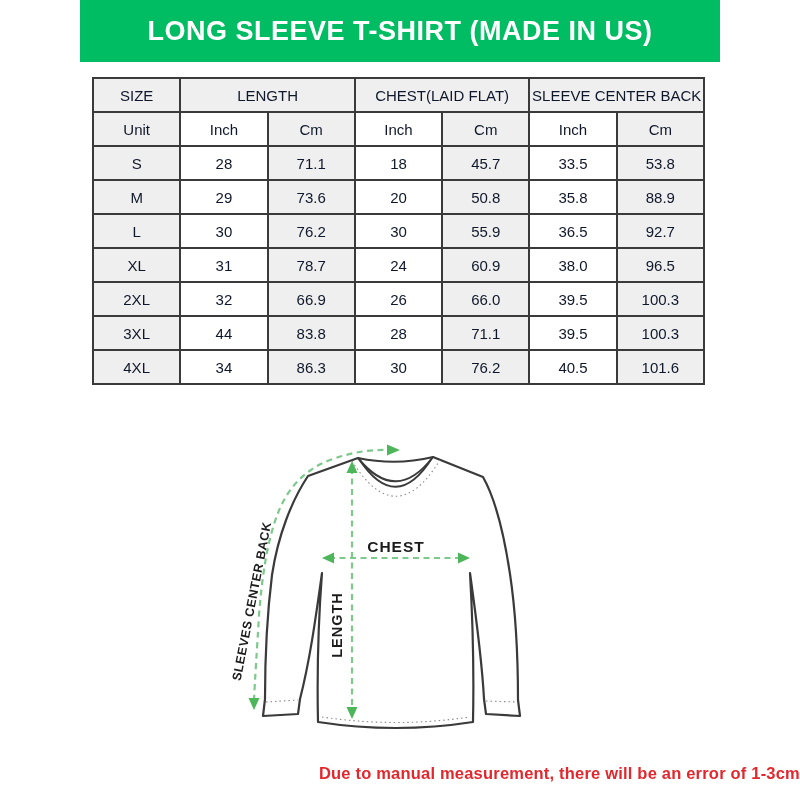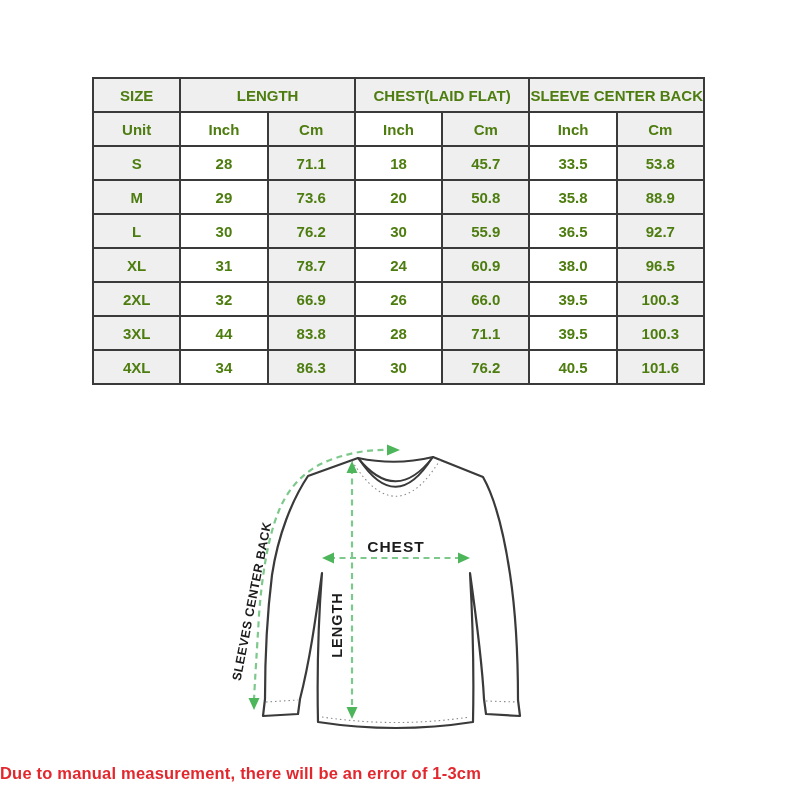--- a/index.html
+++ b/index.html
@@ -22,42 +22,45 @@
     font-family:"Liberation Sans",sans-serif;white-space:nowrap;
   }
 
   table.size-table{
     position:absolute;left:92px;top:77px;width:613px;
     border-collapse:collapse;table-layout:fixed;
   }
   .size-table th,.size-table td{
     border:2px solid var(--table-border);
     height:34px;text-align:center;vertical-align:middle;
-    font-size:15px;font-weight:bold;color:#4d7c0f;background:#ffffff;padding:0;margin-left:36px;
+    font-size:15px;font-weight:normal;color:#0f172a;background:#ffffff;padding:0;margin-left:36px;
   }
   .size-table .shaded{background:var(--table-shaded);}
 
   svg.diagram{position:absolute;left:0;top:0;width:800px;height:800px;}
   .shirt-outline{fill:#ffffff;stroke:var(--outline);stroke-width:2.2;stroke-linejoin:round;}
   .shirt-line{fill:none;stroke:var(--outline);stroke-width:2;stroke-linecap:round;}
   .stitch{fill:none;stroke:#8a8a8a;stroke-width:1.1;stroke-dasharray:1.5 3;}
   .measure{fill:none;stroke:var(--arrow-green);stroke-width:2.2;stroke-dasharray:6 4.5;}
   .arrowhead{fill:var(--arrowhead-green);stroke:none;}
   .diag-label{fill:#1c1c1c;font-family:"Liberation Sans",sans-serif;font-weight:bold;}
 
   .note{
-    position:absolute;left:0;top:764px;width:800px;text-align:left;
+    position:absolute;left:0;top:764px;width:800px;text-align:right;
     color:var(--note-red);font-size:16.5px;font-weight:bold;letter-spacing:.2px;
   }
 </style>
 </head>
 <body>
 
 <div class="sheet">
 
+  <div class="title-bar">
+    <h1>LONG SLEEVE T-SHIRT (MADE IN US)</h1>
+  </div>
 
   <table class="size-table">
     <thead>
       <tr>
           <th colspan="1" class="shaded">SIZE</th>
           <th colspan="2" class="shaded">LENGTH</th>
           <th colspan="2" class="shaded">CHEST(LAID FLAT)</th>
           <th colspan="2" class="shaded">SLEEVE CENTER BACK</th>
         </tr>
       <tr>

